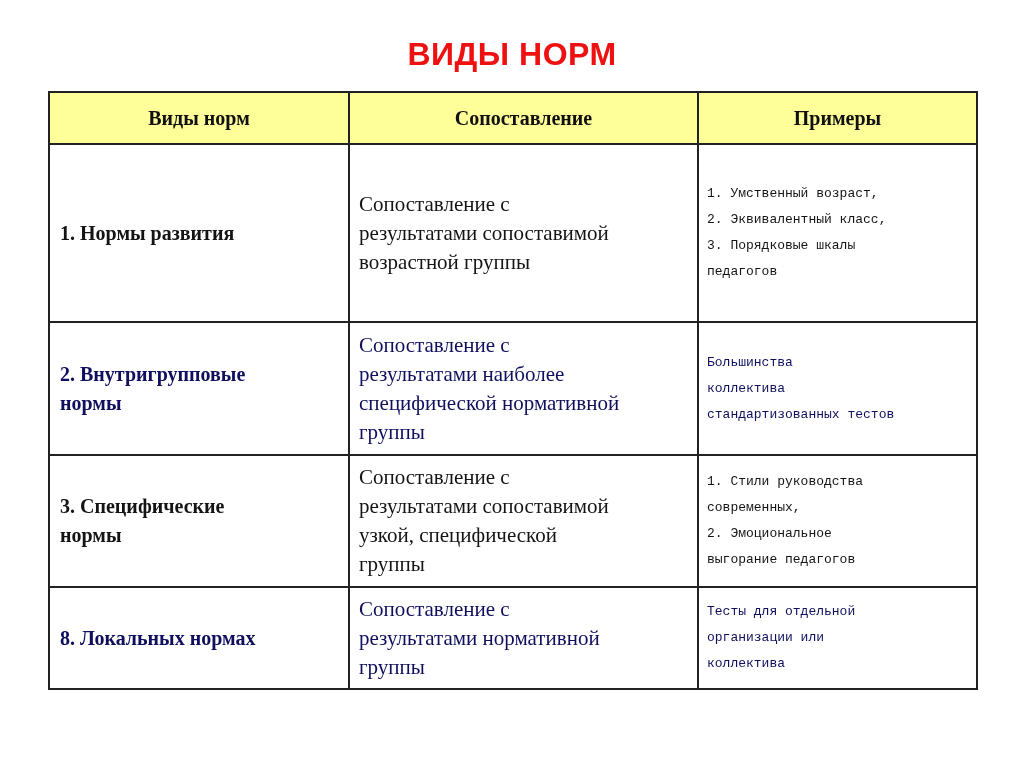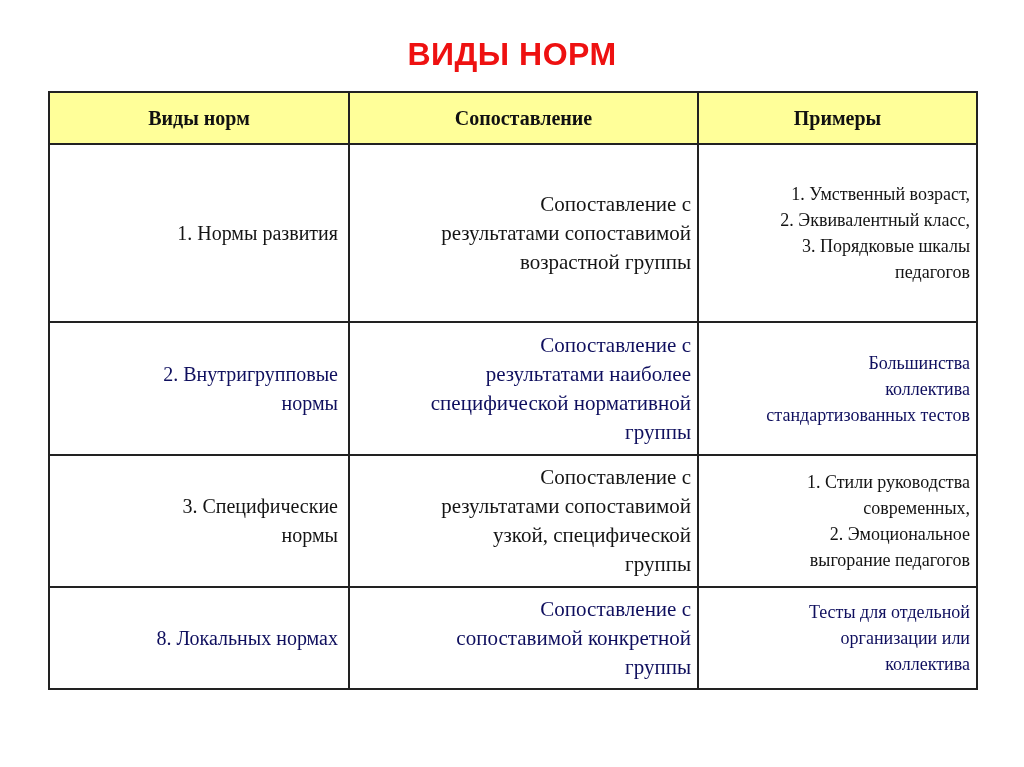--- a/index.html
+++ b/index.html
@@ -36,48 +36,48 @@
       border: 2px solid #222222;
     }
     table.norms col.c1 { width: 300px; }
     table.norms col.c2 { width: 349px; }
     table.norms col.c3 { width: 279px; }
     table.norms th,
     table.norms td {
       border: 2px solid #222222;
       vertical-align: middle;
       padding: 0;
-      text-align: right;
     }
     table.norms th {
       background: #ffff99;
       height: 50px;
       font-size: 20px;
       font-weight: bold;
       color: #111111;
       text-align: center;
     }
     td.kind {
-      font-weight: normal;
+      font-weight: bold;
       font-size: 20px;
       padding-left: 10px !important;
       padding-right: 10px !important;
       line-height: 29px;
     }
     td.compare {
       font-size: 21px;
       line-height: 29px;
       padding-left: 9px !important;
       padding-right: 6px !important;
     }
     td.examples {
-      font-size: 18px;
+      font-size: 13px;
       line-height: 26px;
       padding-left: 8px !important;
       padding-right: 6px !important;
+      font-family: Liberation Mono, monospace;
     }
     .row-1 td { height: 176px; }
     .row-2 td { height: 131px; }
     .row-3 td { height: 130px; }
     .row-4 td { height: 100px; }
     .c-black { color: #141414; }
     .c-navy { color: #0f0f5e; }
     .line { display: block; white-space: nowrap; }
   </style>
 </head>
@@ -152,21 +152,21 @@
         <span class="line">выгорание педагогов</span>
       </td>
     </tr>
 
     <tr class="row-4 c-navy">
       <td class="kind">
         <span class="line">8. Локальных нормах</span>
       </td>
       <td class="compare">
         <span class="line">Сопоставление с</span>
-        <span class="line">сопоставимой конкретной</span>
+        <span class="line">результатами нормативной</span>
         <span class="line">группы</span>
       </td>
       <td class="examples">
         <span class="line">Тесты для отдельной</span>
         <span class="line">организации или</span>
         <span class="line">коллектива</span>
       </td>
     </tr>
   </tbody>
 </table>

